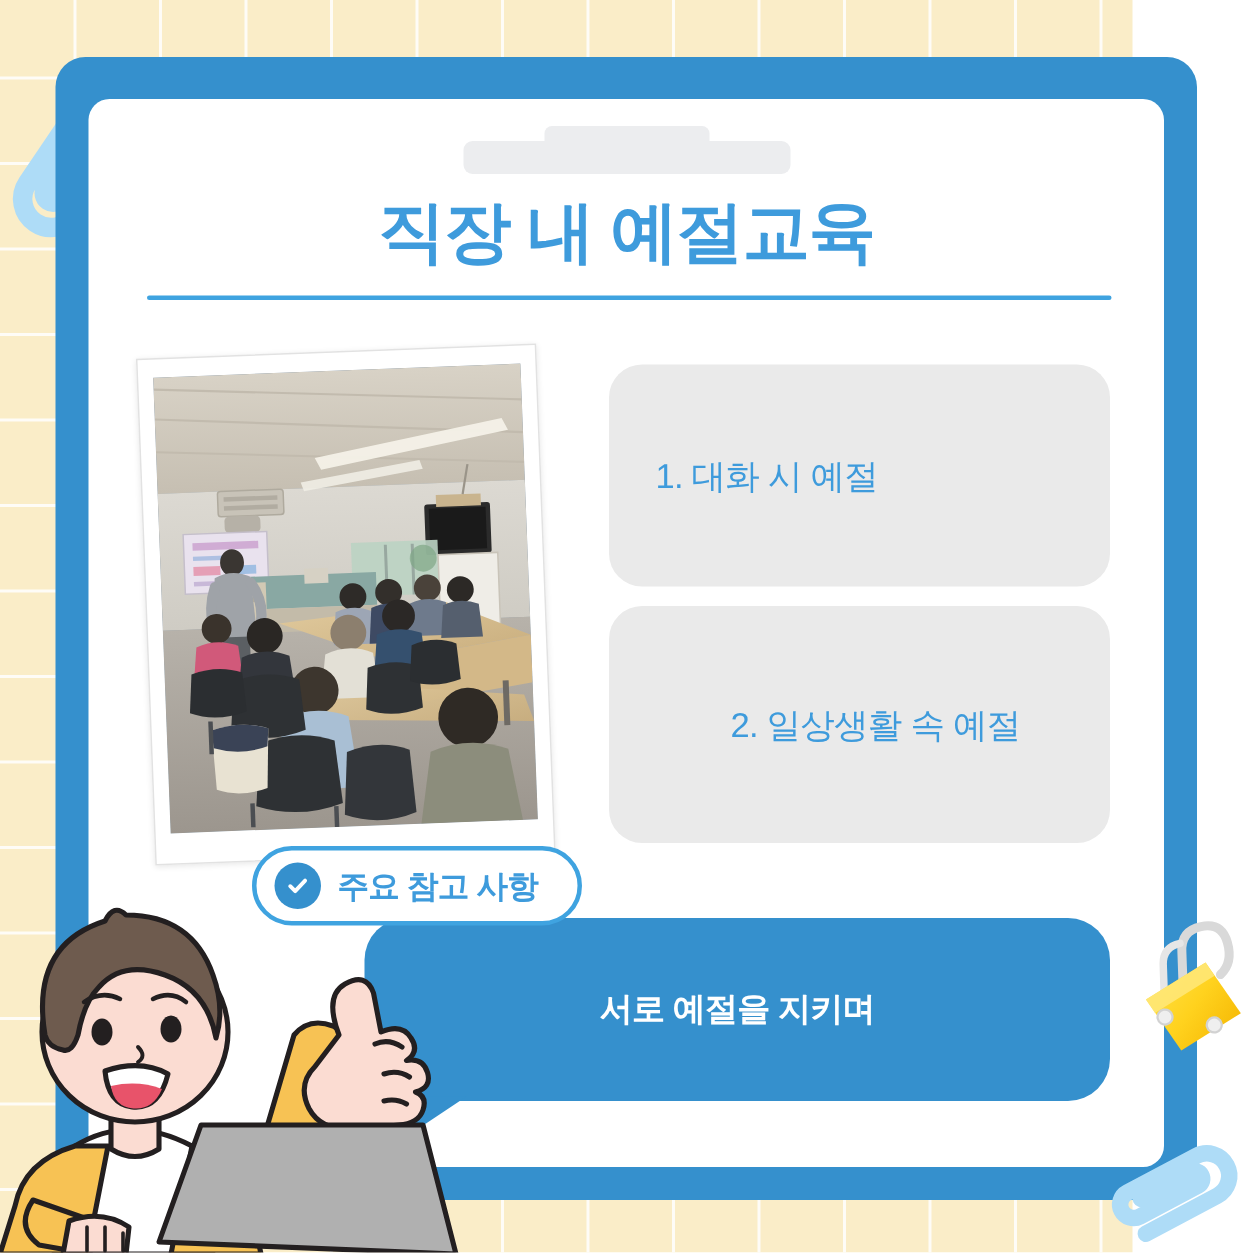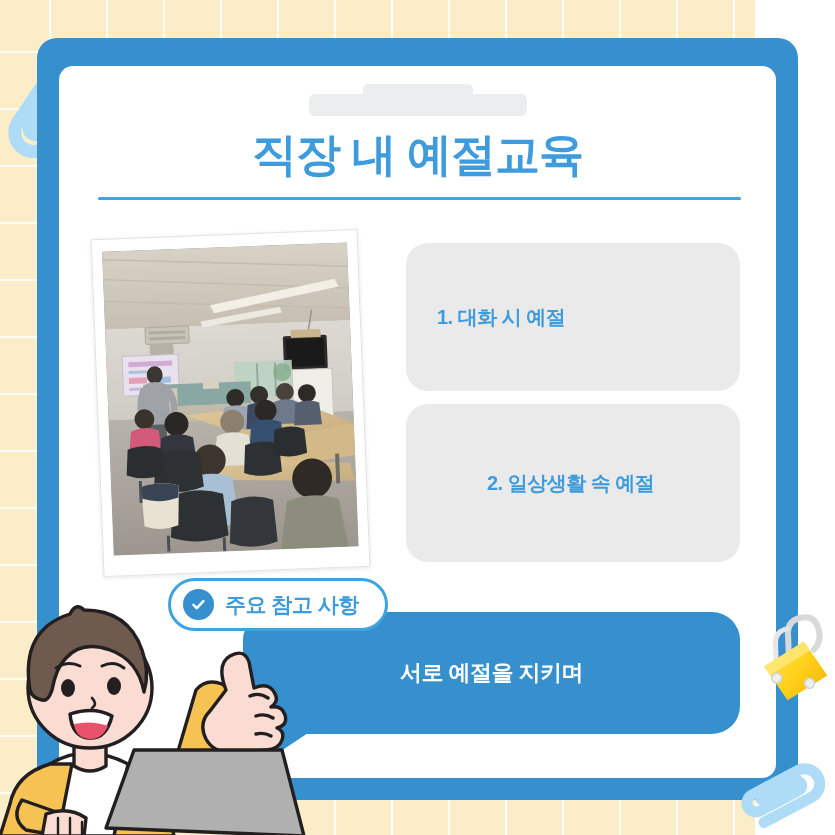--- a/index.html
+++ b/index.html
@@ -122,22 +122,22 @@
     background: #EAEAEA;
     border-radius: 22px;
     display: flex;
     align-items: center;
   }
   #card-1 { top: 243px; height: 148px; }
   #card-2 { top: 404px; height: 158px; padding-left: 46px; }
 
   .content-card .label {
     padding-left: 30px;
-    font-size: 20px;
-    font-weight: 700;
+    font-size: 23px;
+    font-weight: 400;
     color: #3E9BDC;
     letter-spacing: -0.5px;
   }
   #card-1 .label { padding-left: 31px; }
   #card-2 .label { padding-left: 35px; }
 
   
   #bubble {
     position: absolute;
     left: 243px;
@@ -167,21 +167,21 @@
     height: 0;
     border-left: 0 solid transparent;
     border-right: 54px solid transparent;
     border-top: 36px solid #3590CD;
   }
 
   
   #badge {
     position: absolute;
     left: 168px;
-    top: 578px;
+    top: 564px;
     height: 53px;
     padding: 0 26px 0 12px;
     background: #FFFFFF;
     border: 3px solid #3FA3E0;
     border-radius: 30px;
     display: flex;
     align-items: center;
     gap: 11px;
     z-index: 6;
   }

